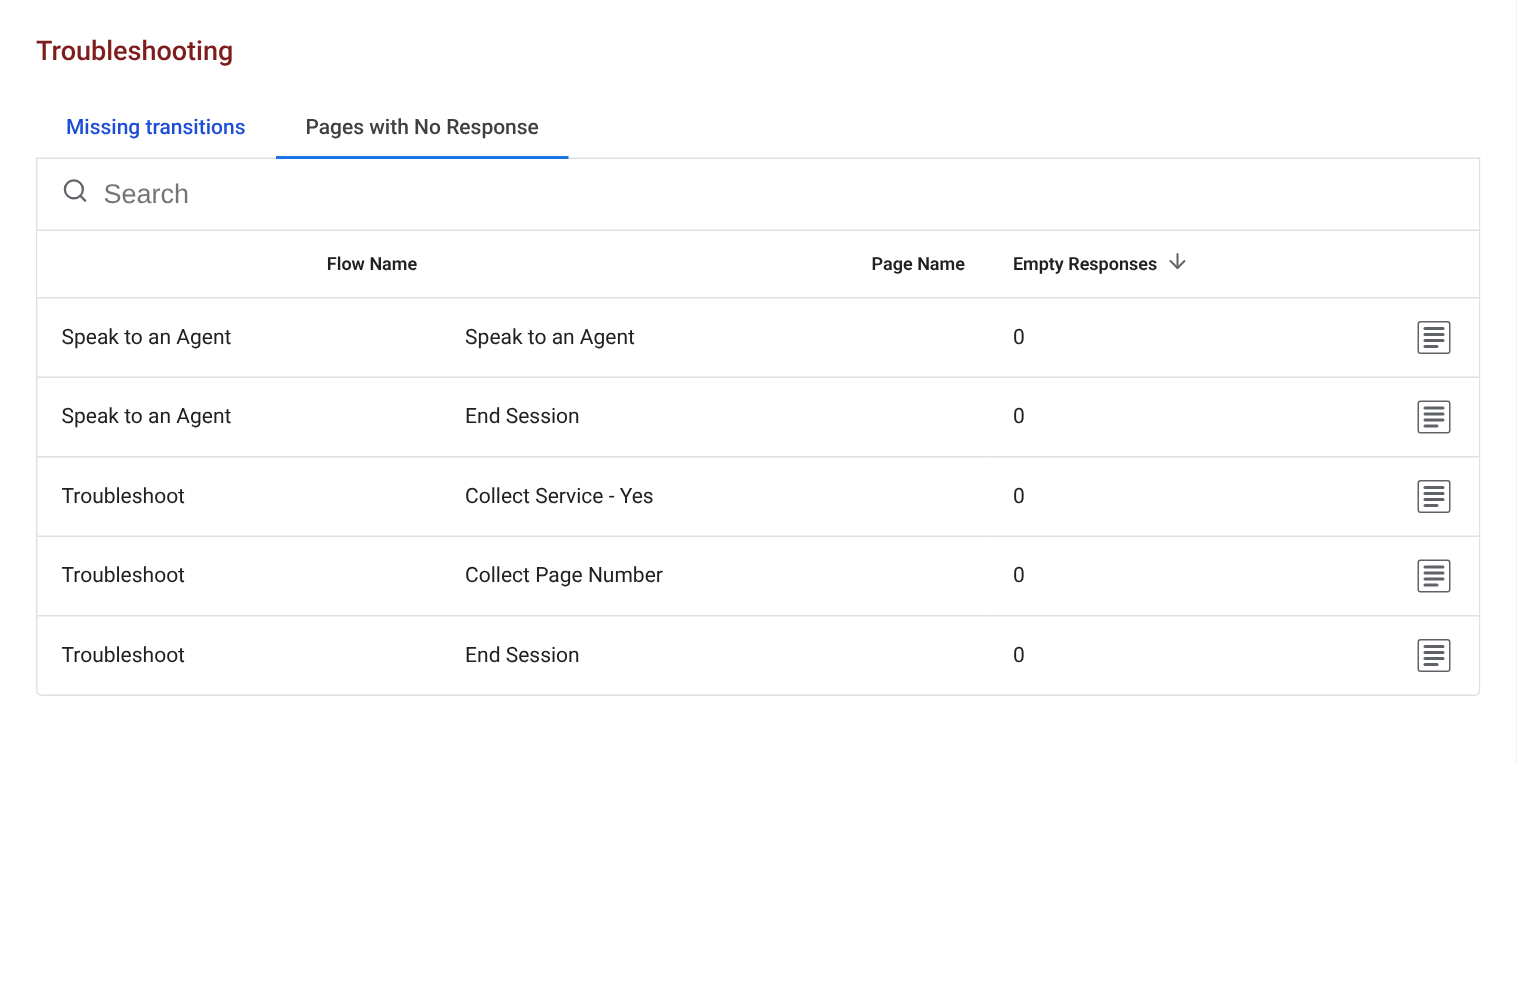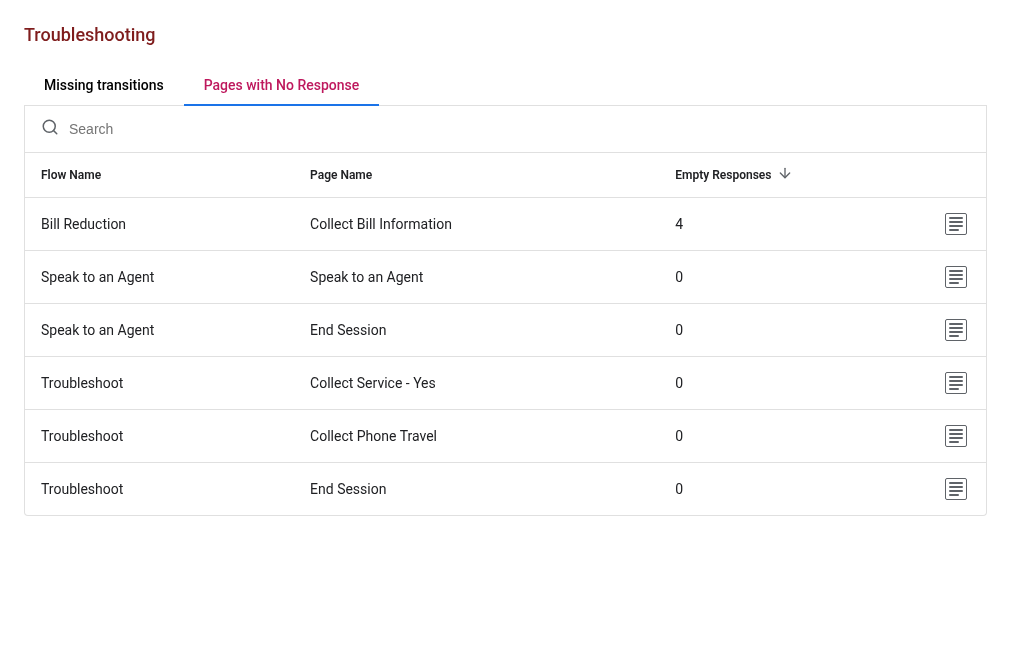--- a/index.html
+++ b/index.html
@@ -19,28 +19,28 @@
       color: #7f1d1d;
     }
     .tabs {
       display: flex;
       border-bottom: 1px solid #e0e0e0;
       margin-bottom: 0;
     }
     .tab {
       padding: 12px 20px;
       cursor: pointer;
-      color: #000000;
+      color: #1d4ed8;
       font-size: 14px;
       font-weight: 500;
       position: relative;
       white-space: nowrap;
     }
     .tab.active {
-      color: #be185d;
+      color: #404040;
     }
     .tab.active::after {
       content: '';
       position: absolute;
       bottom: -1px;
       left: 0;
       right: 0;
       height: 2px;
       background: #1a73e8;
     }
@@ -56,31 +56,31 @@
       border-bottom: 1px solid #e0e0e0;
       gap: 10px;
     }
     .search-icon {
       color: #5f6368;
       font-size: 18px;
     }
     .search-input {
       border: none;
       outline: none;
-      font-size: 14px;
+      font-size: 18px;
       color: #202124;
       flex: 1;
       background: transparent;
     }
     .table {
       width: 100%;
       border-collapse: collapse;
     }
     .table th {
-      text-align: left;
+      text-align: right;
       padding: 12px 16px;
       font-size: 12px;
       font-weight: 600;
       color: #202124;
       border-bottom: 1px solid #e0e0e0;
       background: #fff;
     }
     .table td {
       padding: 12px 16px;
       border-bottom: 1px solid #e0e0e0;
@@ -169,35 +169,20 @@
                 <line x1="12" y1="5" x2="12" y2="19"></line>
                 <polyline points="19 12 12 19 5 12"></polyline>
               </svg>
             </span>
           </div>
         </th>
         <th class="col-action"></th>
       </tr>
     </thead>
     <tbody id="table-body">
-    <tr>
-          <td class="col-flow">Bill Reduction</td>
-          <td class="col-page">Collect Bill Information</td>
-          <td class="col-empty">4</td>
-          <td class="col-action">
-            <span class="action-icon">
-              <span class="list-icon">
-                <div class="list-icon-line"></div>
-                <div class="list-icon-line"></div>
-                <div class="list-icon-line"></div>
-                <div class="list-icon-line"></div>
-              </span>
-            </span>
-          </td>
-        </tr>
         <tr>
           <td class="col-flow">Speak to an Agent</td>
           <td class="col-page">Speak to an Agent</td>
           <td class="col-empty">0</td>
           <td class="col-action">
             <span class="action-icon">
               <span class="list-icon">
                 <div class="list-icon-line"></div>
                 <div class="list-icon-line"></div>
                 <div class="list-icon-line"></div>
@@ -231,21 +216,21 @@
                 <div class="list-icon-line"></div>
                 <div class="list-icon-line"></div>
                 <div class="list-icon-line"></div>
                 <div class="list-icon-line"></div>
               </span>
             </span>
           </td>
         </tr>
         <tr>
           <td class="col-flow">Troubleshoot</td>
-          <td class="col-page">Collect Phone Travel</td>
+          <td class="col-page">Collect Page Number</td>
           <td class="col-empty">0</td>
           <td class="col-action">
             <span class="action-icon">
               <span class="list-icon">
                 <div class="list-icon-line"></div>
                 <div class="list-icon-line"></div>
                 <div class="list-icon-line"></div>
                 <div class="list-icon-line"></div>
               </span>
             </span>

